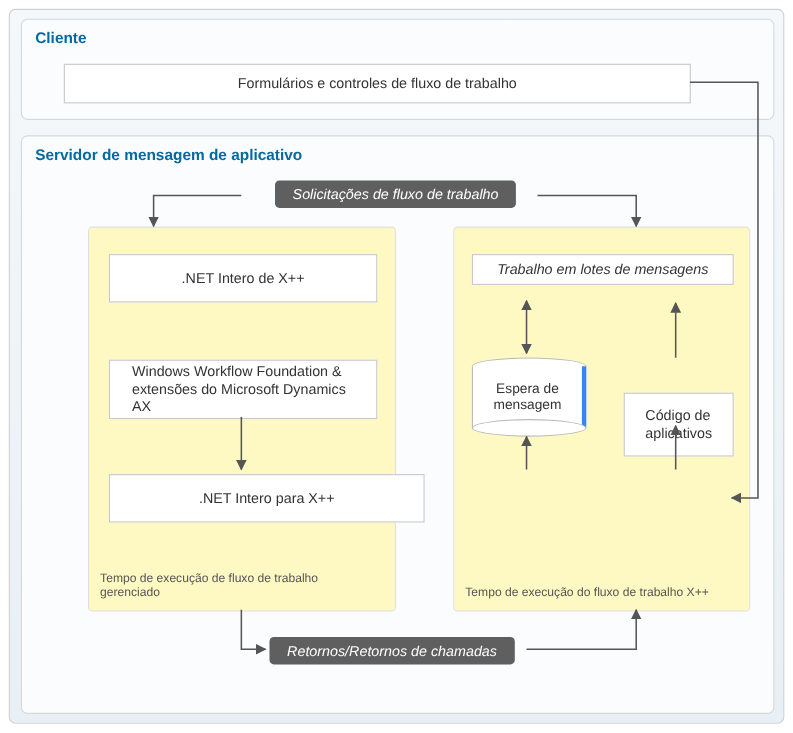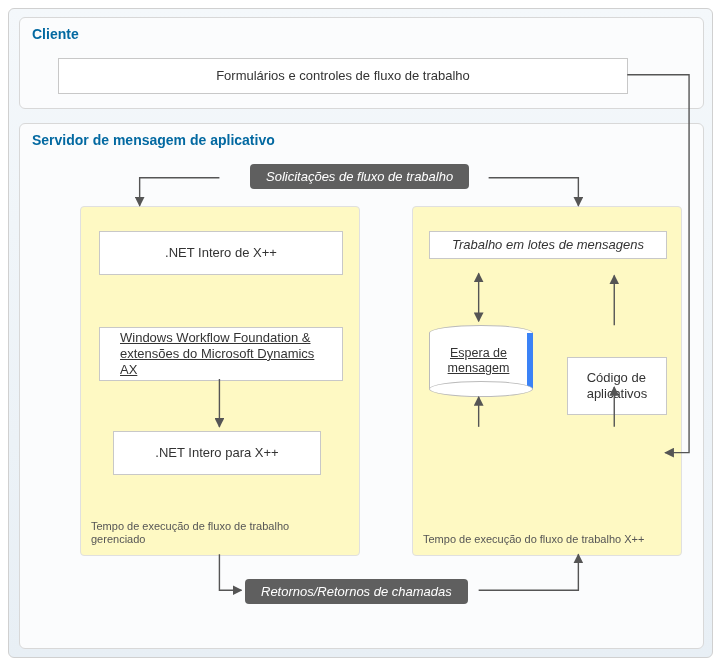--- a/index.html
+++ b/index.html
@@ -71,27 +71,26 @@
   .cylinder {
     position: absolute;
     text-align: center;
     font-size: 12.5px;
     line-height: 1.2;
   }
   .cyl-body {
     position: absolute;
     left: 0; right: 0;
     border-left: 1px solid #bbb;
-    border-right: 6px solid #3b82f6;
+    border-right: 4px solid #3b82f6;
     background: #fff;
     display: flex;
     align-items: center;
     justify-content: center;
     padding: 0 6px;
-    text-decoration: underline;
   }
   .cyl-top, .cyl-bot {
     position: absolute;
     left: 0; right: 0;
     height: 16px;
     border: 1px solid #bbb;
     border-radius: 50%;
     background: #fff;
   }
   svg.wires {
@@ -119,24 +118,24 @@
     <div class="section-title">Servidor de mensagem de aplicativo</div>
 
     <div class="pill" style="left:230px; top:40px;">
       <span>Solicitações de fluxo de trabalho</span>
     </div>
 
     <div class="inner-group" style="left:60px; top:82px; width:280px; height:350px;">
       <div class="box" style="left:18px; top:24px; width:244px; height:44px;">
         <span>.NET Intero de X++</span>
       </div>
-      <div class="box" style="left:18px; top:120px; width:244px; height:54px;text-decoration:underline;">
+      <div class="box" style="left:18px; top:120px; width:244px; height:54px;">
         <span>Windows Workflow Foundation &amp; extensões do Microsoft Dynamics AX</span>
       </div>
-      <div class="box" style="left:32px; top:224px; width:208px; height:44px;">
+      <div class="box" style="left:18px; top:224px; width:287px; height:44px;">
         <span>.NET Intero para X++</span>
       </div>
       <div class="inner-caption">Tempo de execução de fluxo de trabalho gerenciado</div>
     </div>
 
     <div class="inner-group" style="left:392px; top:82px; width:270px; height:350px;">
       <div class="box" style="left:16px; top:24px; width:238px; height:28px;font-style:italic;">
         <span>Trabalho em lotes de mensagens</span>
       </div>
 

